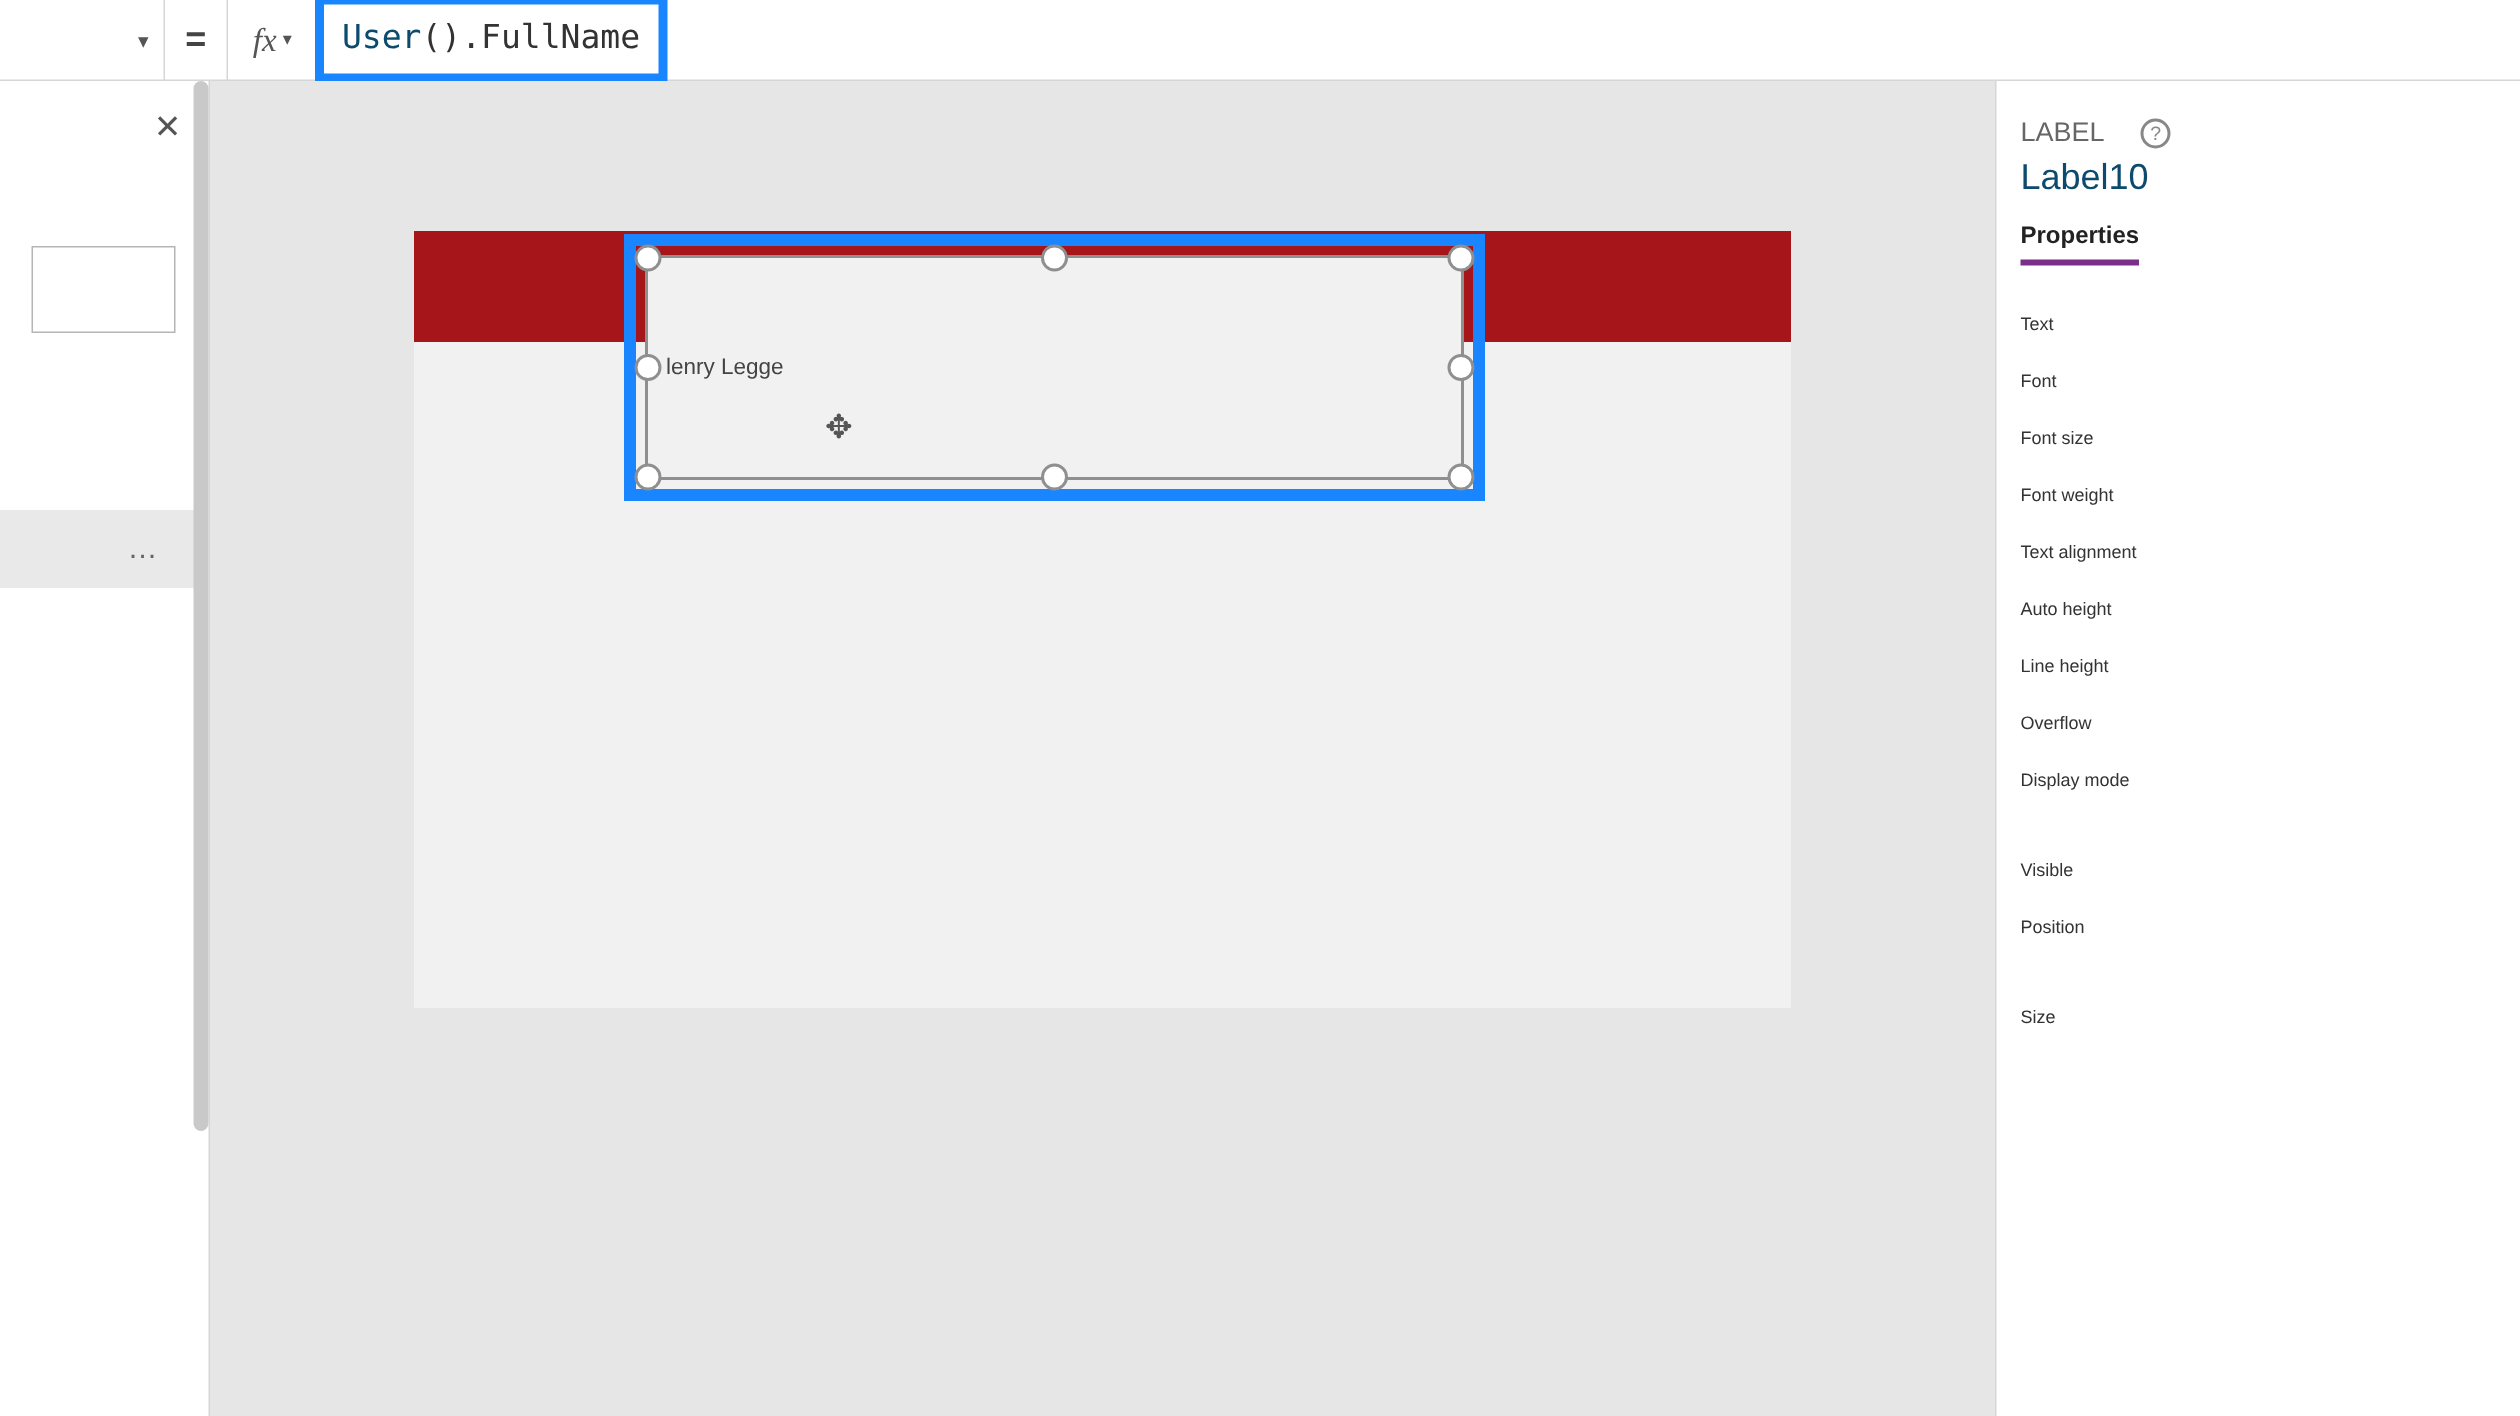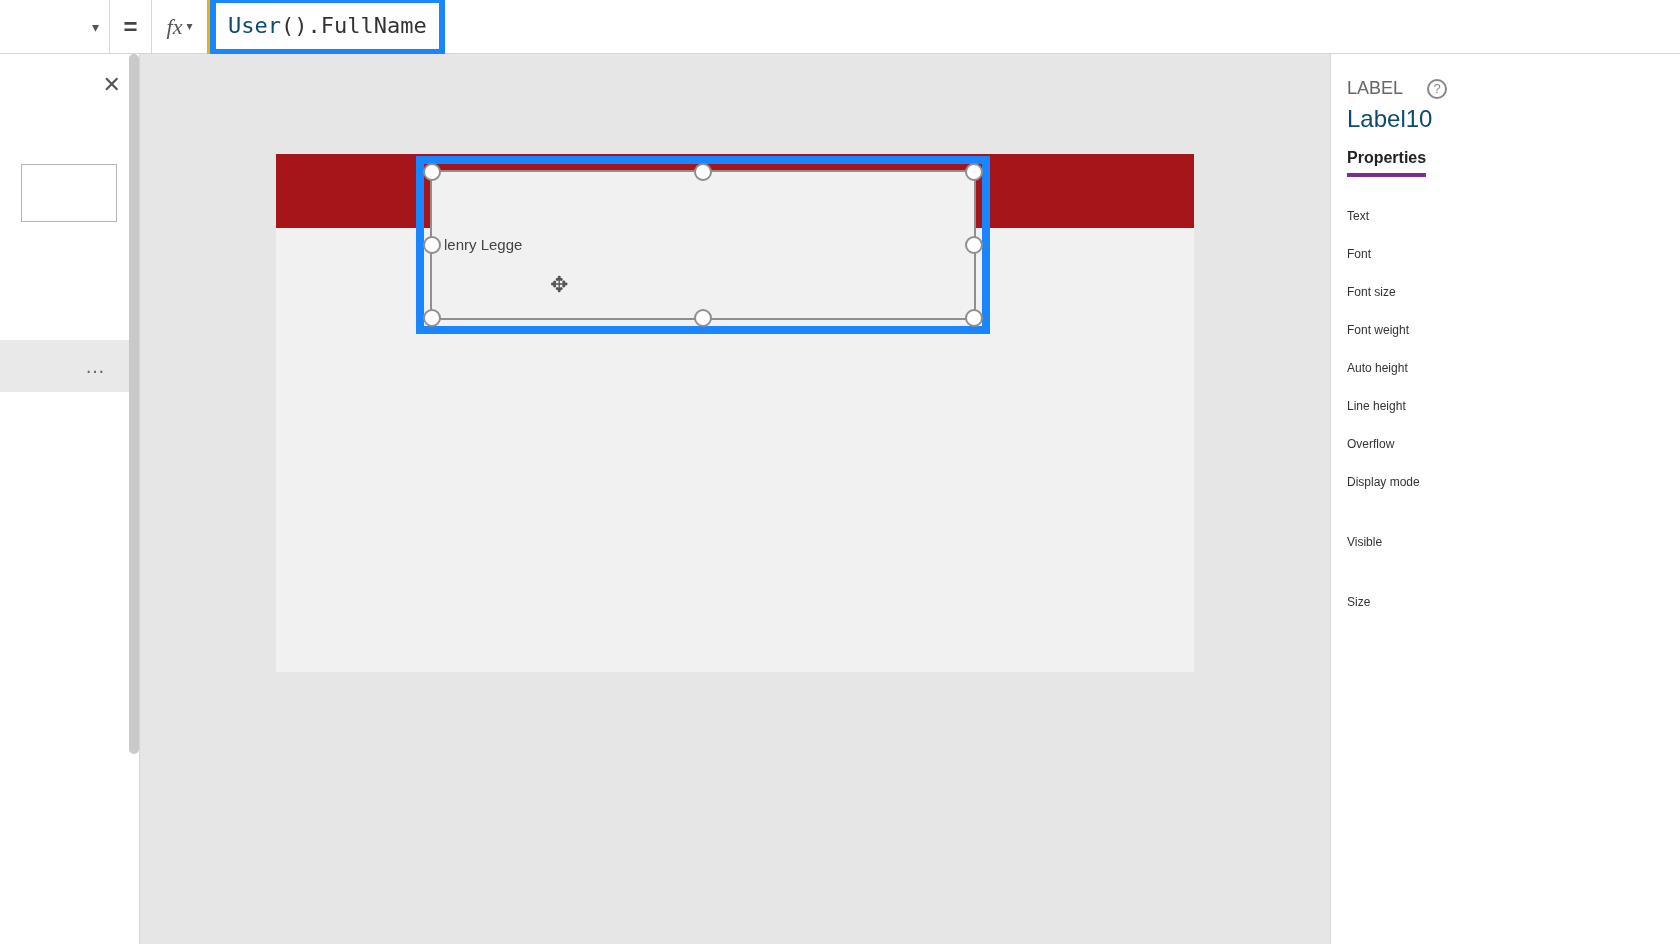--- a/index.html
+++ b/index.html
@@ -40,21 +40,21 @@
       height: 54px;
       line-height: 54px;
     }
     .fx-cell {
       width: 60px;
       height: 54px;
       display: flex;
       align-items: center;
       justify-content: center;
       gap: 4px;
-      border-right: 5px solid #eab308;
+      border-right: 1px solid #eab308;
       font-style: italic;
       font-family: Georgia, serif;
       font-size: 22px;
       color: #555;
     }
     .fx-cell .chev { font-size: 12px; font-style: normal; }
     .formula-highlight {
       border: 6px solid #1985ff;
       height: 58px;
       margin-left: -2px;
@@ -329,24 +329,26 @@
     </div>
     <div class="ctrl-name">Label10</div>
     <div class="tabs">
       <span class="tab">Properties</span>
     </div>
     <div class="prop-list">
       <div class="prop-row">Text</div>
       <div class="prop-row">Font</div>
       <div class="prop-row">Font size</div>
       <div class="prop-row">Font weight</div>
+      <div class="prop-row">Text alignment</div>
       <div class="prop-row">Auto height</div>
       <div class="prop-row">Line height</div>
       <div class="prop-row">Overflow</div>
       <div class="prop-row">Display mode</div>
       <div class="gap"></div>
       <div class="prop-row">Visible</div>
+      <div class="prop-row">Position</div>
       <div class="gap"></div>
       <div class="prop-row">Size</div>
     </div>
   </div>
 
 </div>
 
 </body></html>

